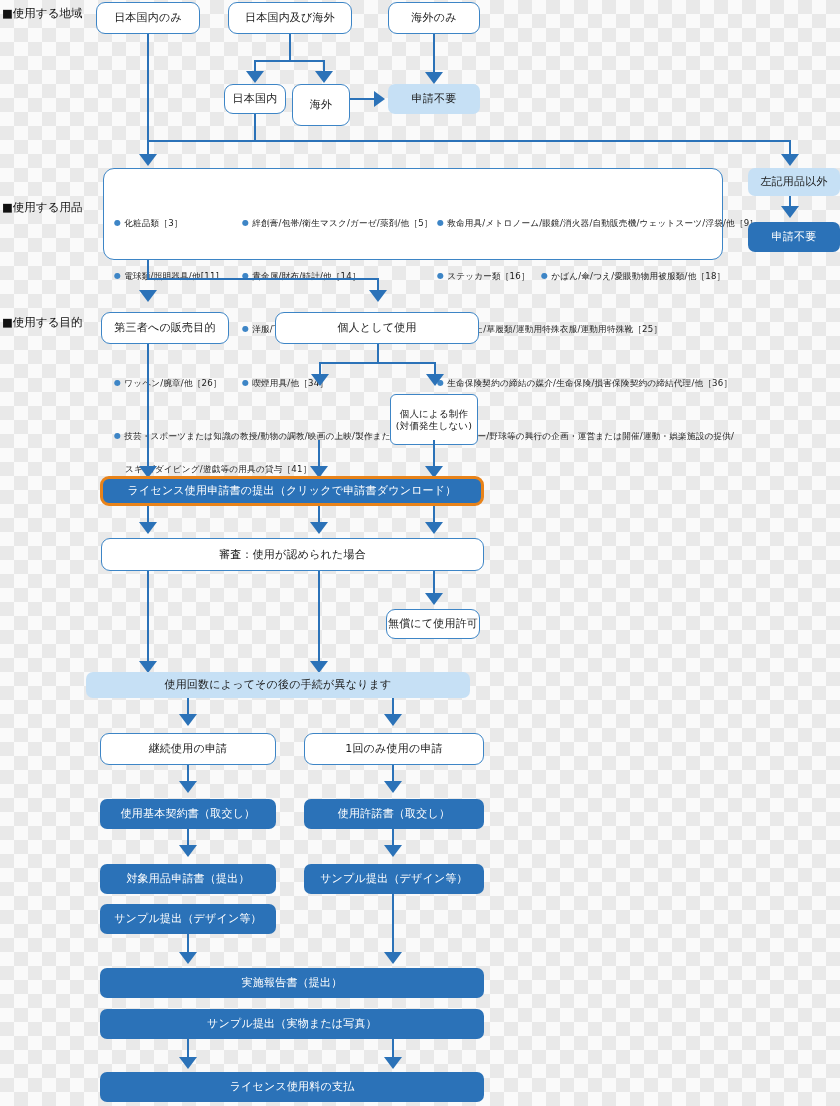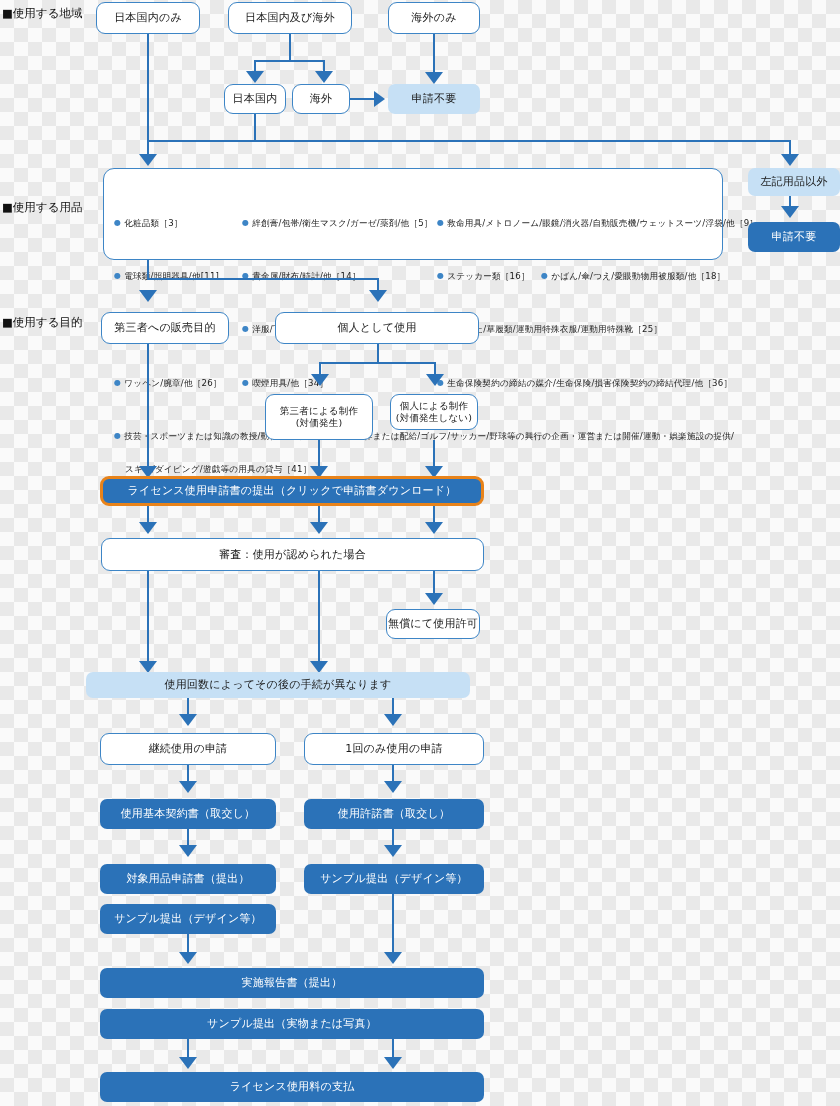--- a/index.html
+++ b/index.html
@@ -131,21 +131,21 @@
   <div class="hline" style="left:255px;top:59.5px;width:69px;"></div>
   <div class="vline" style="left:254px;top:59.5px;height:14px;"></div>
   <div class="vline" style="left:322.6px;top:59.5px;height:14px;"></div>
   <div class="arr-d" style="left:246px;top:71px;"></div>
   <div class="arr-d" style="left:314.8px;top:71px;"></div>
 
   <div class="vline" style="left:432.8px;top:34px;height:40px;"></div>
   <div class="arr-d" style="left:425px;top:72px;"></div>
 
   <div class="node n-white t11" style="left:224px;top:84px;width:62px;height:30px;">日本国内</div>
-  <div class="node n-white t11" style="left:292px;top:84px;width:58px;height:30px;">海外</div>
+  <div class="node n-white t11" style="left:292px;top:84px;width:58px;height:42px;">海外</div>
   <div class="node n-lightblue t11" style="left:388px;top:84px;width:92px;height:30px;">申請不要</div>
 
   <div class="hline" style="left:350px;top:97.8px;width:26px;"></div>
   <div class="arr-r" style="left:374px;top:91px;"></div>
 
   <div class="vline" style="left:146.8px;top:34px;height:108px;"></div>
 
   <div class="vline" style="left:253.8px;top:114px;height:28px;"></div>
 
   <div class="hline" style="left:146.8px;top:140px;width:644px;"></div>
@@ -194,23 +194,21 @@
   <div class="node n-white t11" style="left:101px;top:312px;width:128px;height:32px;">第三者への販売目的</div>
   <div class="node n-white t11" style="left:275px;top:312px;width:204px;height:32px;">個人として使用</div>
 
   <div class="vline" style="left:376.6px;top:344px;height:20px;"></div>
   <div class="hline" style="left:320px;top:362px;width:115px;"></div>
   <div class="vline" style="left:319px;top:362px;height:14px;"></div>
   <div class="vline" style="left:433.6px;top:362px;height:14px;"></div>
   <div class="arr-d" style="left:311.2px;top:374px;"></div>
   <div class="arr-d" style="left:425.8px;top:374px;"></div>
 
-  <div class="node n-white t95" style="left:265px;top:394px;width:108px;height:46px;">第三者による制作
-(対価発生)</div>
-  <div class="node n-white t95" style="left:390px;top:394px;width:88px;height:36px;">個人による制作
+  <div class="node n-white t95" style="left:390px;top:394px;width:88px;height:51px;border-radius:6px;">個人による制作
 (対価発生しない)</div>
 
   <div class="vline" style="left:146.8px;top:344px;height:124px;"></div>
   <div class="arr-d" style="left:139px;top:466px;"></div>
   <div class="vline" style="left:318.0px;top:440px;height:28px;"></div>
   <div class="arr-d" style="left:310.2px;top:466px;"></div>
   <div class="vline" style="left:432.8px;top:440px;height:28px;"></div>
   <div class="arr-d" style="left:425px;top:466px;"></div>
 
   <div class="node n-blue-hl t11" style="left:100px;top:476px;width:384px;height:30px;">ライセンス使用申請書の提出（クリックで申請書ダウンロード）</div>

